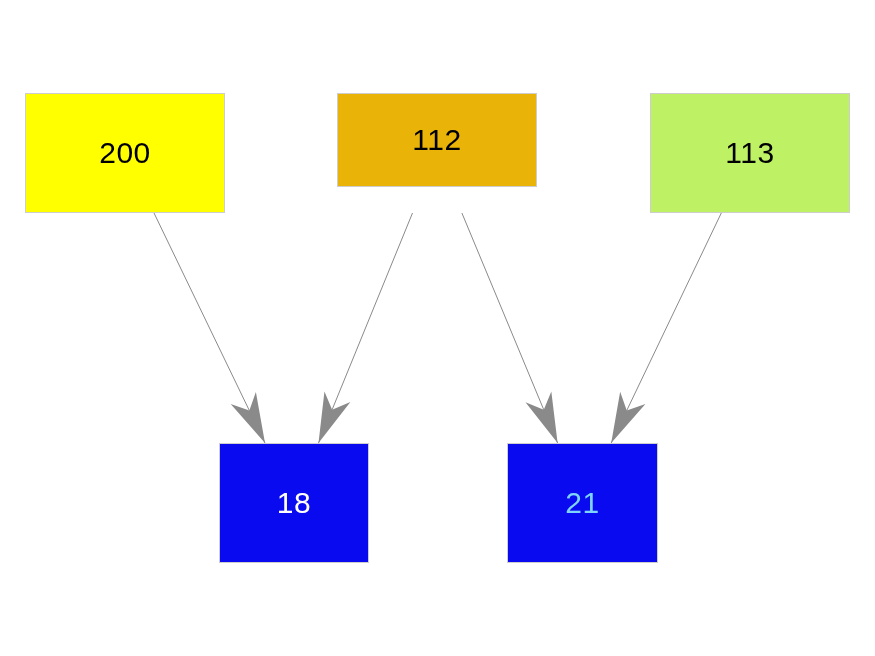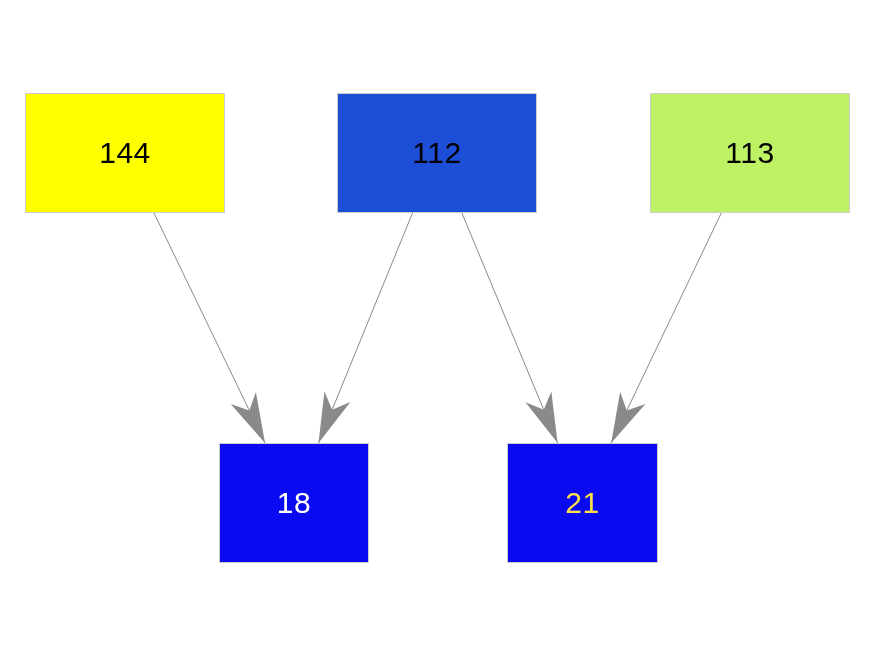--- a/index.html
+++ b/index.html
@@ -49,27 +49,27 @@
           <path d="M51,15 L1,1 L15,15 L1,29 Z" fill="#8a8a8a"></path>
         </marker>
       </defs>
       <line x1="154.0" y1="213.0" x2="265.0" y2="443.0" stroke="#8a8a8a" stroke-width="1" marker-end="url(#arrowhead)"></line>
       <line x1="412.5" y1="213.0" x2="318.5" y2="443.0" stroke="#8a8a8a" stroke-width="1" marker-end="url(#arrowhead)"></line>
       <line x1="461.9" y1="213.0" x2="557.6" y2="443.0" stroke="#8a8a8a" stroke-width="1" marker-end="url(#arrowhead)"></line>
       <line x1="721.3" y1="213.0" x2="611.2" y2="443.0" stroke="#8a8a8a" stroke-width="1" marker-end="url(#arrowhead)"></line>
     </svg>
 
 <div class="node" style="left: 25px; top: 93px; width: 200px; height: 120px; background: rgb(255, 255, 0); color: rgb(0, 0, 0); border-color: rgb(205, 205, 205);">
-      <span class="node-label">144</span>
+      <span class="node-label">200</span>
     </div>
-    <div class="node" style="left: 337px; top: 93px; width: 200px; height: 120px; background: #1d4ed8; color: rgb(0, 0, 0); border-color: rgb(205, 205, 205);">
+    <div class="node" style="left: 337px; top: 93px; width: 200px; height: 94px; background: #eab308; color: rgb(0, 0, 0); border-color: rgb(205, 205, 205);">
       <span class="node-label">112</span>
     </div>
     <div class="node" style="left: 650px; top: 93px; width: 200px; height: 120px; background: #bef264; color: rgb(0, 0, 0); border-color: rgb(205, 205, 205);">
       <span class="node-label">113</span>
     </div>
     <div class="node" style="left: 219px; top: 443px; width: 150px; height: 120px; background: rgb(10, 10, 240); color: rgb(255, 255, 255); border-color: rgb(205, 205, 205);">
       <span class="node-label">18</span>
     </div>
-    <div class="node" style="left: 507px; top: 443px; width: 151px; height: 120px; background: rgb(10, 10, 240); color: #fde047; border-color: rgb(205, 205, 205);">
+    <div class="node" style="left: 507px; top: 443px; width: 151px; height: 120px; background: rgb(10, 10, 240); color: #7dd3fc; border-color: rgb(205, 205, 205);">
       <span class="node-label">21</span>
     </div>
   </div>
 
 </body></html>

